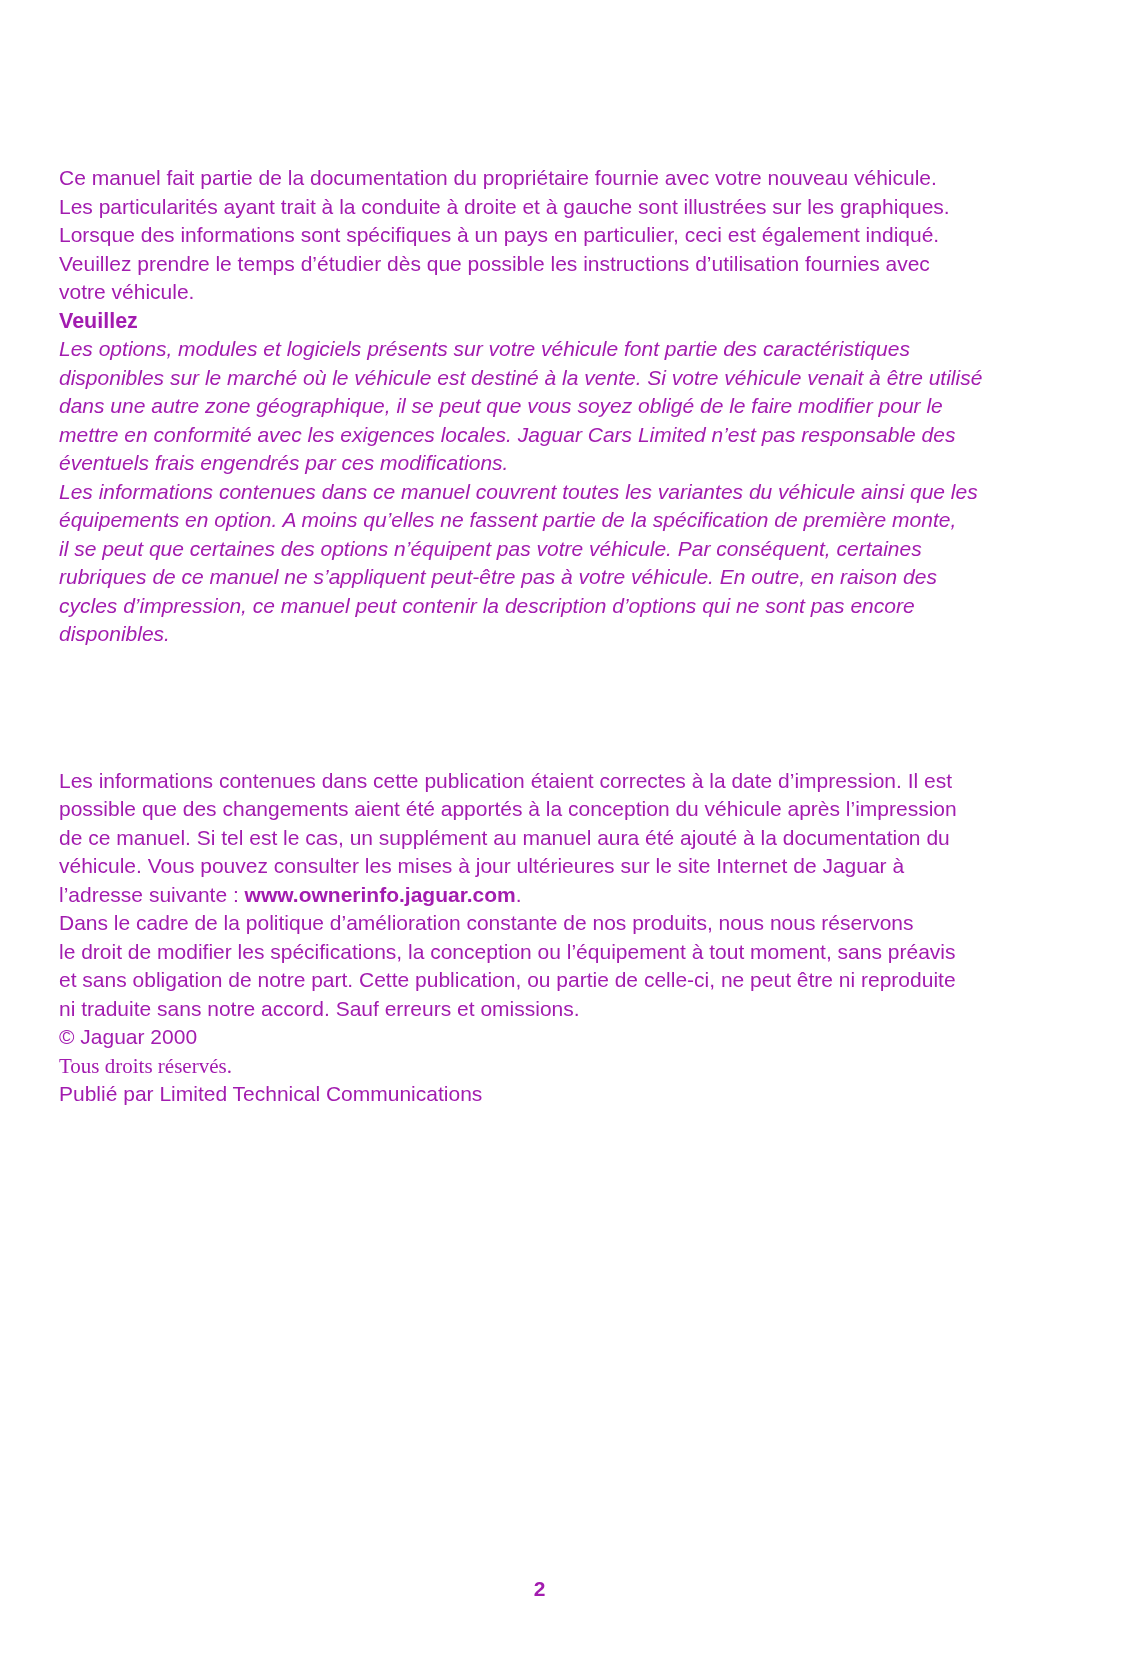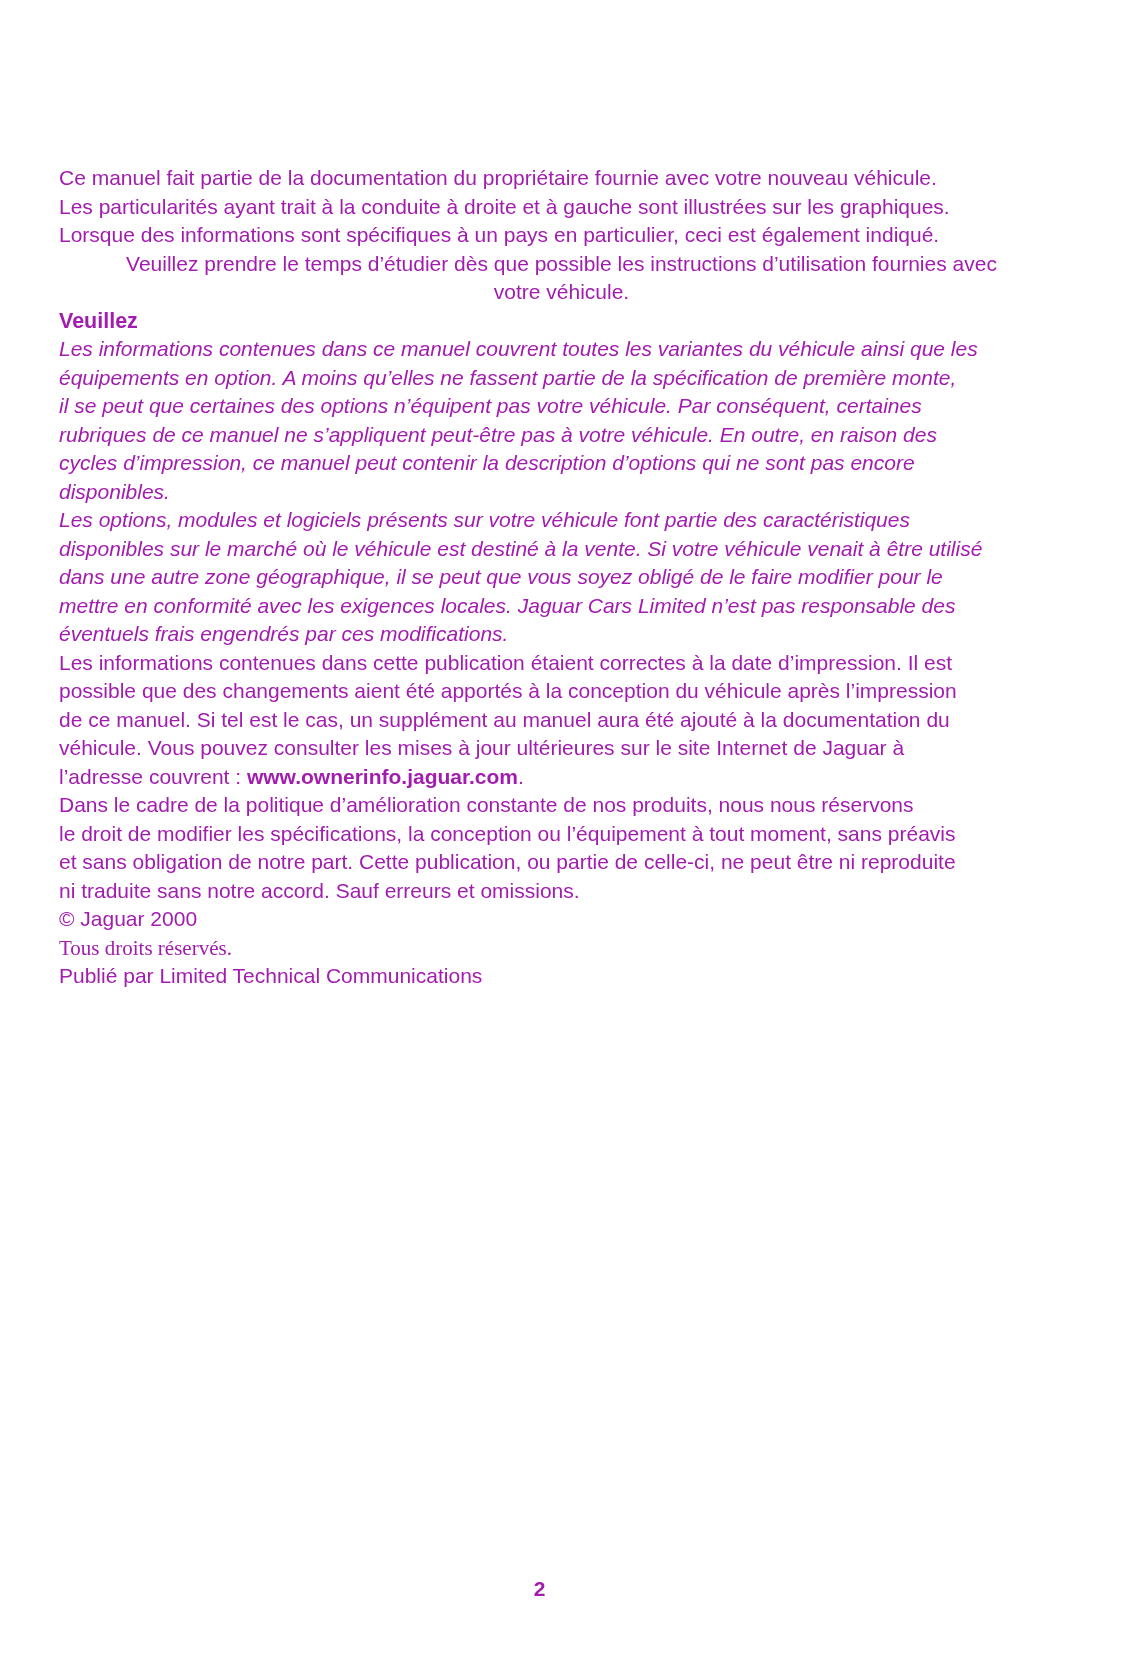--- a/index.html
+++ b/index.html
@@ -26,30 +26,30 @@
     font-size: 21px;
     line-height: 28.5px;
   }
   .content p, .content h2 {
     margin: 0;
     padding: 0;
   }
   .lines {
     white-space: pre-line;
   }
-  .para-intro-2   { margin-top: 2px; text-align: center; }
+  .para-intro-2   { margin-top: 2px; }
   .heading-important {
     margin-top: 51px;
     font-size: 21.5px;
     font-weight: bold;
     line-height: 28.5px;
   }
   .para-important-1 { margin-top: 7px; font-style: italic; }
   .para-important-2 { margin-top: 7px; font-style: italic; }
-  .para-publication-1 { }
+  .para-publication-1 { margin-top: 118px; }
   .para-publication-2 { margin-top: 6px; }
   .line-copyright  { margin-top: 82px; }
   .line-rights     { margin-top: 19px; font-family: Liberation Serif, serif; }
   .line-publisher  { margin-top: 13px; }
   .url-bold { font-weight: bold; }
   .page-number {
     position: absolute;
     top: 1575px;
     left: 59px;
     width: 961px;
@@ -67,40 +67,40 @@
 
     <p class="lines para-intro-1">Ce manuel fait partie de la documentation du propriétaire fournie avec votre nouveau véhicule.
 Les particularités ayant trait à la conduite à droite et à gauche sont illustrées sur les graphiques.
 Lorsque des informations sont spécifiques à un pays en particulier, ceci est également indiqué.</p>
 
     <p class="lines para-intro-2">Veuillez prendre le temps d’étudier dès que possible les instructions d’utilisation fournies avec
 votre véhicule.</p>
 
     <h2 class="heading-important">Veuillez</h2>
 
+    <p class="lines para-important-2">Les options, modules et logiciels présents sur votre véhicule font partie des caractéristiques
+disponibles sur le marché où le véhicule est destiné à la vente. Si votre véhicule venait à être utilisé
+dans une autre zone géographique, il se peut que vous soyez obligé de le faire modifier pour le
+mettre en conformité avec les exigences locales. Jaguar Cars Limited n’est pas responsable des
+éventuels frais engendrés par ces modifications.</p>
+
     <p class="lines para-important-1">Les informations contenues dans ce manuel couvrent toutes les variantes du véhicule ainsi que les
 équipements en option. A moins qu’elles ne fassent partie de la spécification de première monte,
 il se peut que certaines des options n’équipent pas votre véhicule. Par conséquent, certaines
 rubriques de ce manuel ne s’appliquent peut-être pas à votre véhicule. En outre, en raison des
 cycles d’impression, ce manuel peut contenir la description d’options qui ne sont pas encore
 disponibles.</p>
 
-    <p class="lines para-important-2">Les options, modules et logiciels présents sur votre véhicule font partie des caractéristiques
-disponibles sur le marché où le véhicule est destiné à la vente. Si votre véhicule venait à être utilisé
-dans une autre zone géographique, il se peut que vous soyez obligé de le faire modifier pour le
-mettre en conformité avec les exigences locales. Jaguar Cars Limited n’est pas responsable des
-éventuels frais engendrés par ces modifications.</p>
-
     <div class="para-publication-1">
       <div class="lines">Les informations contenues dans cette publication étaient correctes à la date d’impression. Il est
 possible que des changements aient été apportés à la conception du véhicule après l’impression
 de ce manuel. Si tel est le cas, un supplément au manuel aura été ajouté à la documentation du
 véhicule. Vous pouvez consulter les mises à jour ultérieures sur le site Internet de Jaguar à</div>
       <div>
-        <span>l’adresse couvrent : </span><span class="url-bold">www.ownerinfo.jaguar.com</span><span>.</span>
+        <span>l’adresse suivante : </span><span class="url-bold">www.ownerinfo.jaguar.com</span><span>.</span>
       </div>
     </div>
 
     <p class="lines para-publication-2">Dans le cadre de la politique d’amélioration constante de nos produits, nous nous réservons
 le droit de modifier les spécifications, la conception ou l’équipement à tout moment, sans préavis
 et sans obligation de notre part. Cette publication, ou partie de celle-ci, ne peut être ni reproduite
 ni traduite sans notre accord. Sauf erreurs et omissions.</p>
 
     <p class="line-copyright">© Jaguar 2000</p>
 

